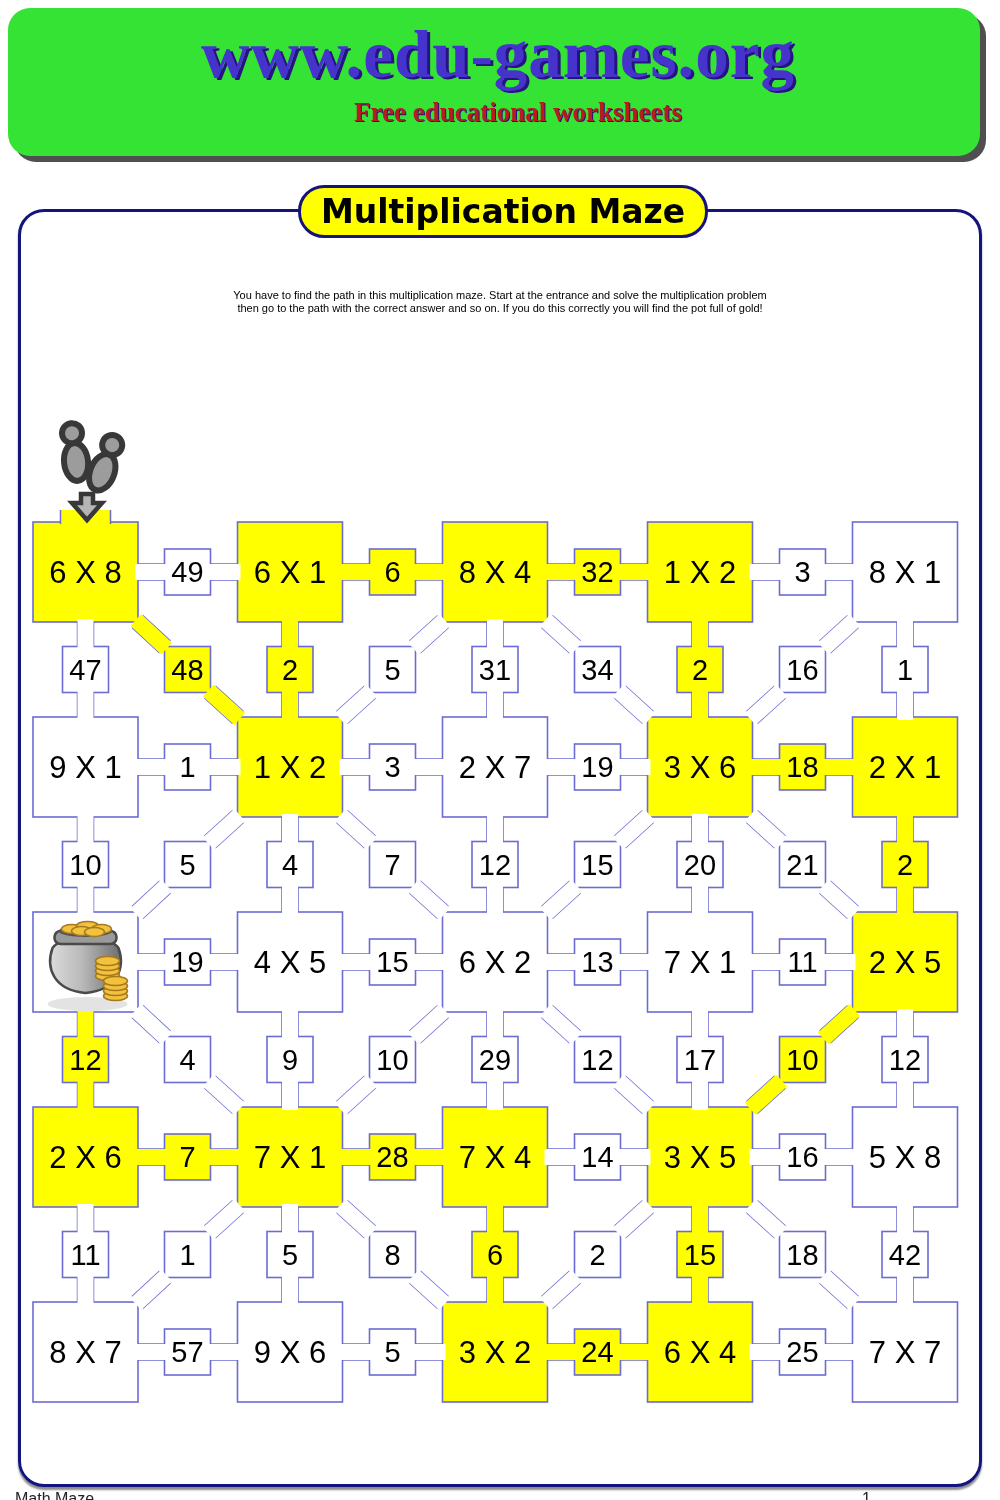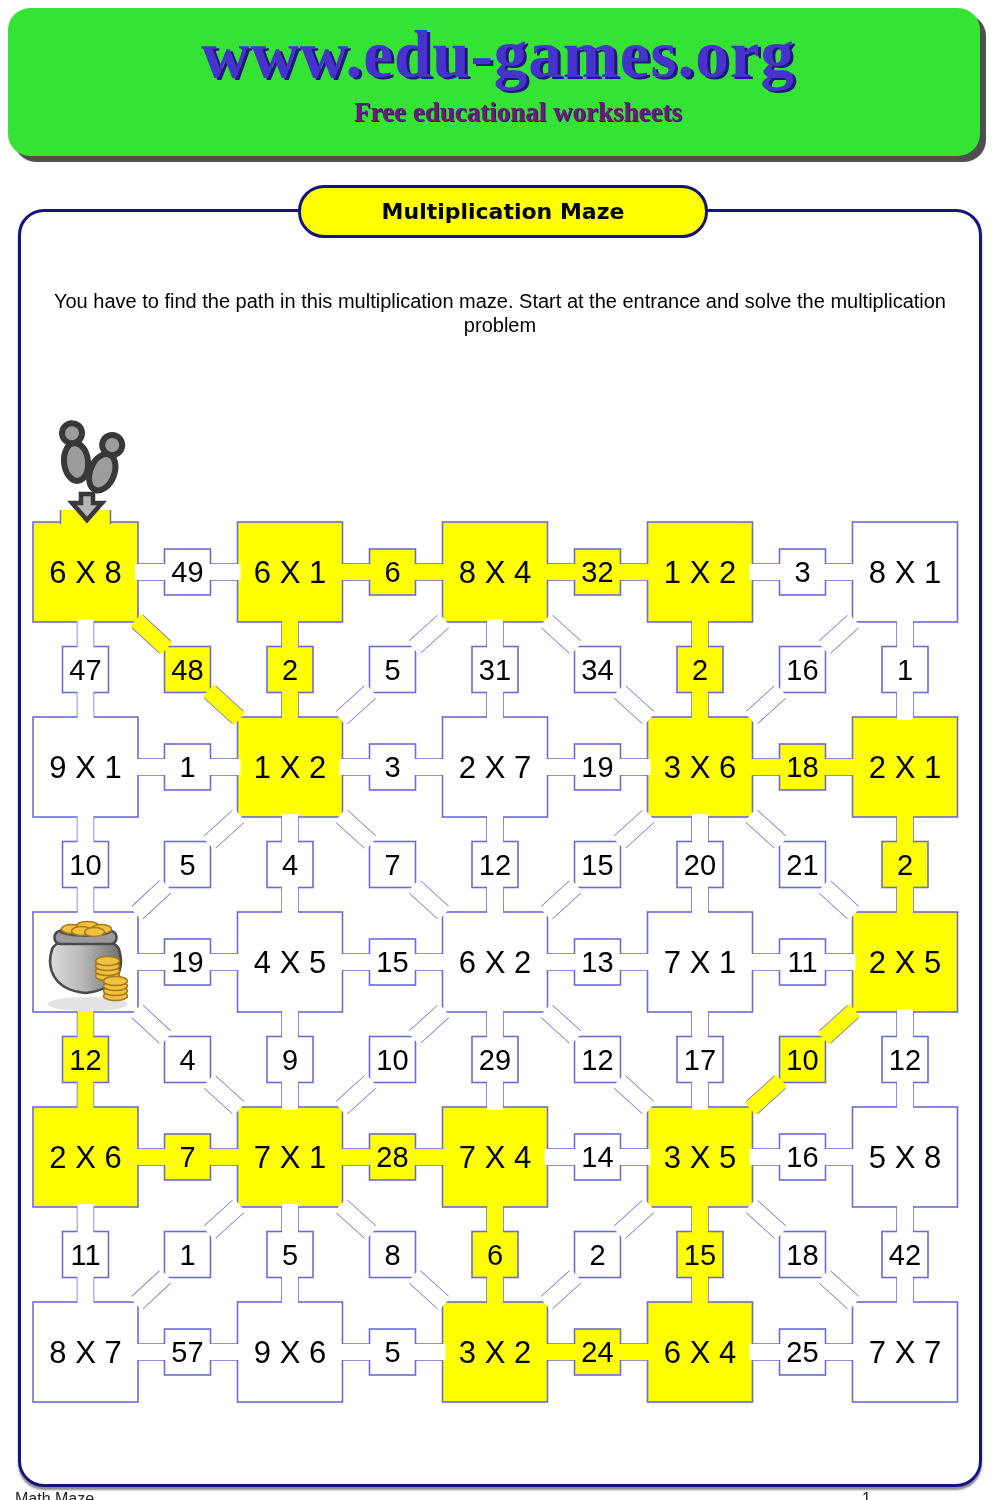--- a/index.html
+++ b/index.html
@@ -12,36 +12,36 @@
     background:#35e335;border-radius:22px;box-shadow:6px 6px 0 #4f4f4f;
   }
   .site-url{
     text-align:center;margin-top:8px;font-family:"Liberation Serif",serif;
     font-weight:bold;font-size:67px;color:#4633cc;text-shadow:3px 2px 0 #241380;
     letter-spacing:1px;
     padding-left:8px;
   }
   .tagline{
     text-align:center;margin-top:4px;font-family:"Liberation Serif",serif;
-    font-weight:bold;font-size:27px;color:#701a75;text-shadow:1px 1px 0 #241380;padding-left:48px;
+    font-weight:bold;font-size:27px;color:#b91c1c;text-shadow:1px 1px 0 #241380;padding-left:48px;
   }
   .main-box{
     position:absolute;left:18px;top:209px;width:958px;height:1272px;
     border:3px solid #14147d;border-radius:26px;background:transparent;
     box-shadow:0 3px 2px rgba(0,0,0,0.45);
   }
   .title-pill{
     position:absolute;left:298px;top:185px;width:404px;height:47px;
     background:#ffff00;border:3px solid #14147d;border-radius:26px;
     display:flex;align-items:center;justify-content:center;z-index:6;
-    font-family:"DejaVu Sans",sans-serif;font-weight:bold;font-size:22px;color:#000;
+    font-family:"DejaVu Sans",sans-serif;font-weight:bold;font-size:33px;color:#000;
   }
   .instructions{
     position:absolute;left:40px;top:289px;width:920px;text-align:center;
-    font-size:20px;line-height:1.22;color:#000;z-index:3;
+    font-size:11px;line-height:1.22;color:#000;z-index:3;
   }
   .fp-svg{position:absolute;left:48px;top:408px;z-index:3;}
   .maze-svg{position:absolute;left:0;top:0;z-index:2;}
   .footer-left{
     position:absolute;left:15px;top:1490px;font-size:16px;color:#222;z-index:4;
   }
   .footer-right{
     position:absolute;left:862px;top:1490px;font-size:16px;color:#222;z-index:4;
   }
 </style>
@@ -474,20 +474,21 @@
       <ellipse cx="30" cy="24" rx="12" ry="4.5"></ellipse>
       <ellipse cx="30" cy="19" rx="12" ry="4.5"></ellipse>
     </g>
   </g>
 </svg>
 
 <div class="title-pill">Multiplication Maze</div>
 
 <div class="instructions">
   <span>You have to find the path in this multiplication maze. Start at the entrance and solve the multiplication problem</span><br>
+  <span>then go to the path with the correct answer and so on. If you do this correctly you will find the pot full of gold!</span>
 </div>
 
 <svg class="fp-svg" width="96" height="118" viewBox="0 0 96 118">
   <g fill="#9c9c9c" stroke="#383838" stroke-width="6">
     <g transform="translate(27,44) rotate(-6)">
       <ellipse cx="0" cy="10" rx="12" ry="19"></ellipse>
       <circle cx="-1" cy="-19" r="10"></circle>
     </g>
     <g transform="translate(58,55) rotate(22)">
       <ellipse cx="0" cy="10" rx="12" ry="19"></ellipse>

